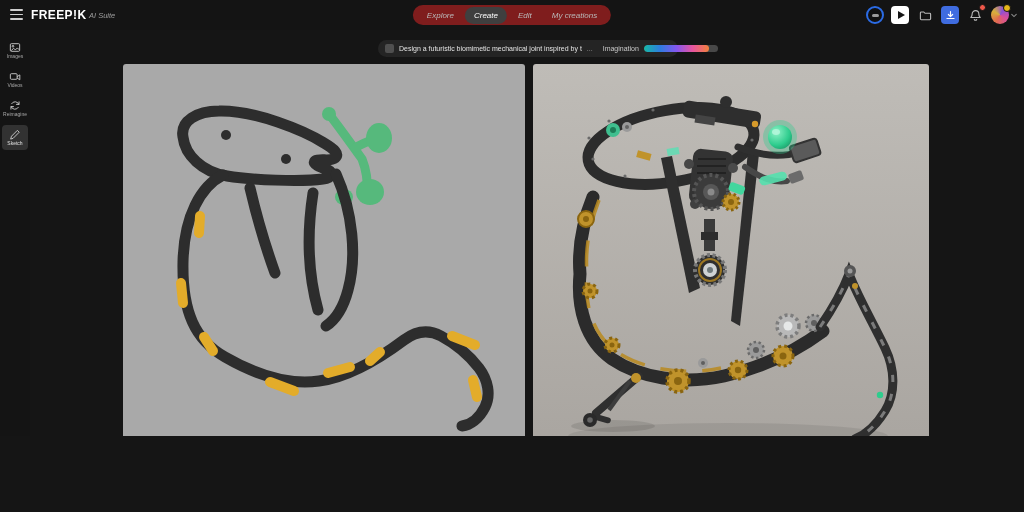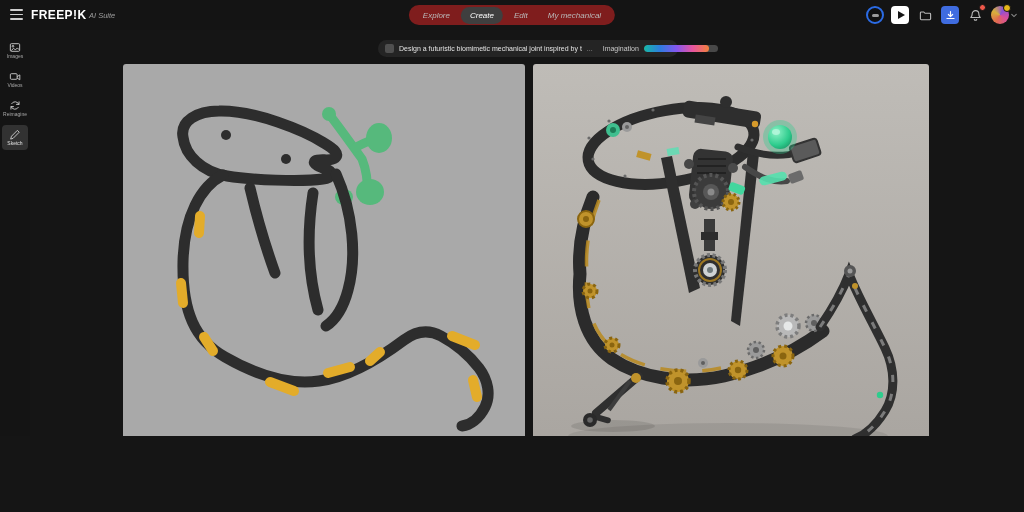--- a/index.html
+++ b/index.html
@@ -70,21 +70,21 @@
         <span></span>
         <span></span>
       </div>
     <div class="logo">FREEP!K</div>
     <div class="suite">AI Suite</div>
 
     <div class="nav">
       <div class="tab">Explore</div>
       <div class="tab active">Create</div>
       <div class="tab">Edit</div>
-      <div class="tab">My mechanical</div>
+      <div class="tab">My creations</div>
     </div>
 
     <div class="topbar-right">
       <div class="credits">
           <i></i>
         </div>
       <div class="icon-btn play-btn">
         <span class="play-tri"></span>
       </div>
       <div class="icon-btn">

